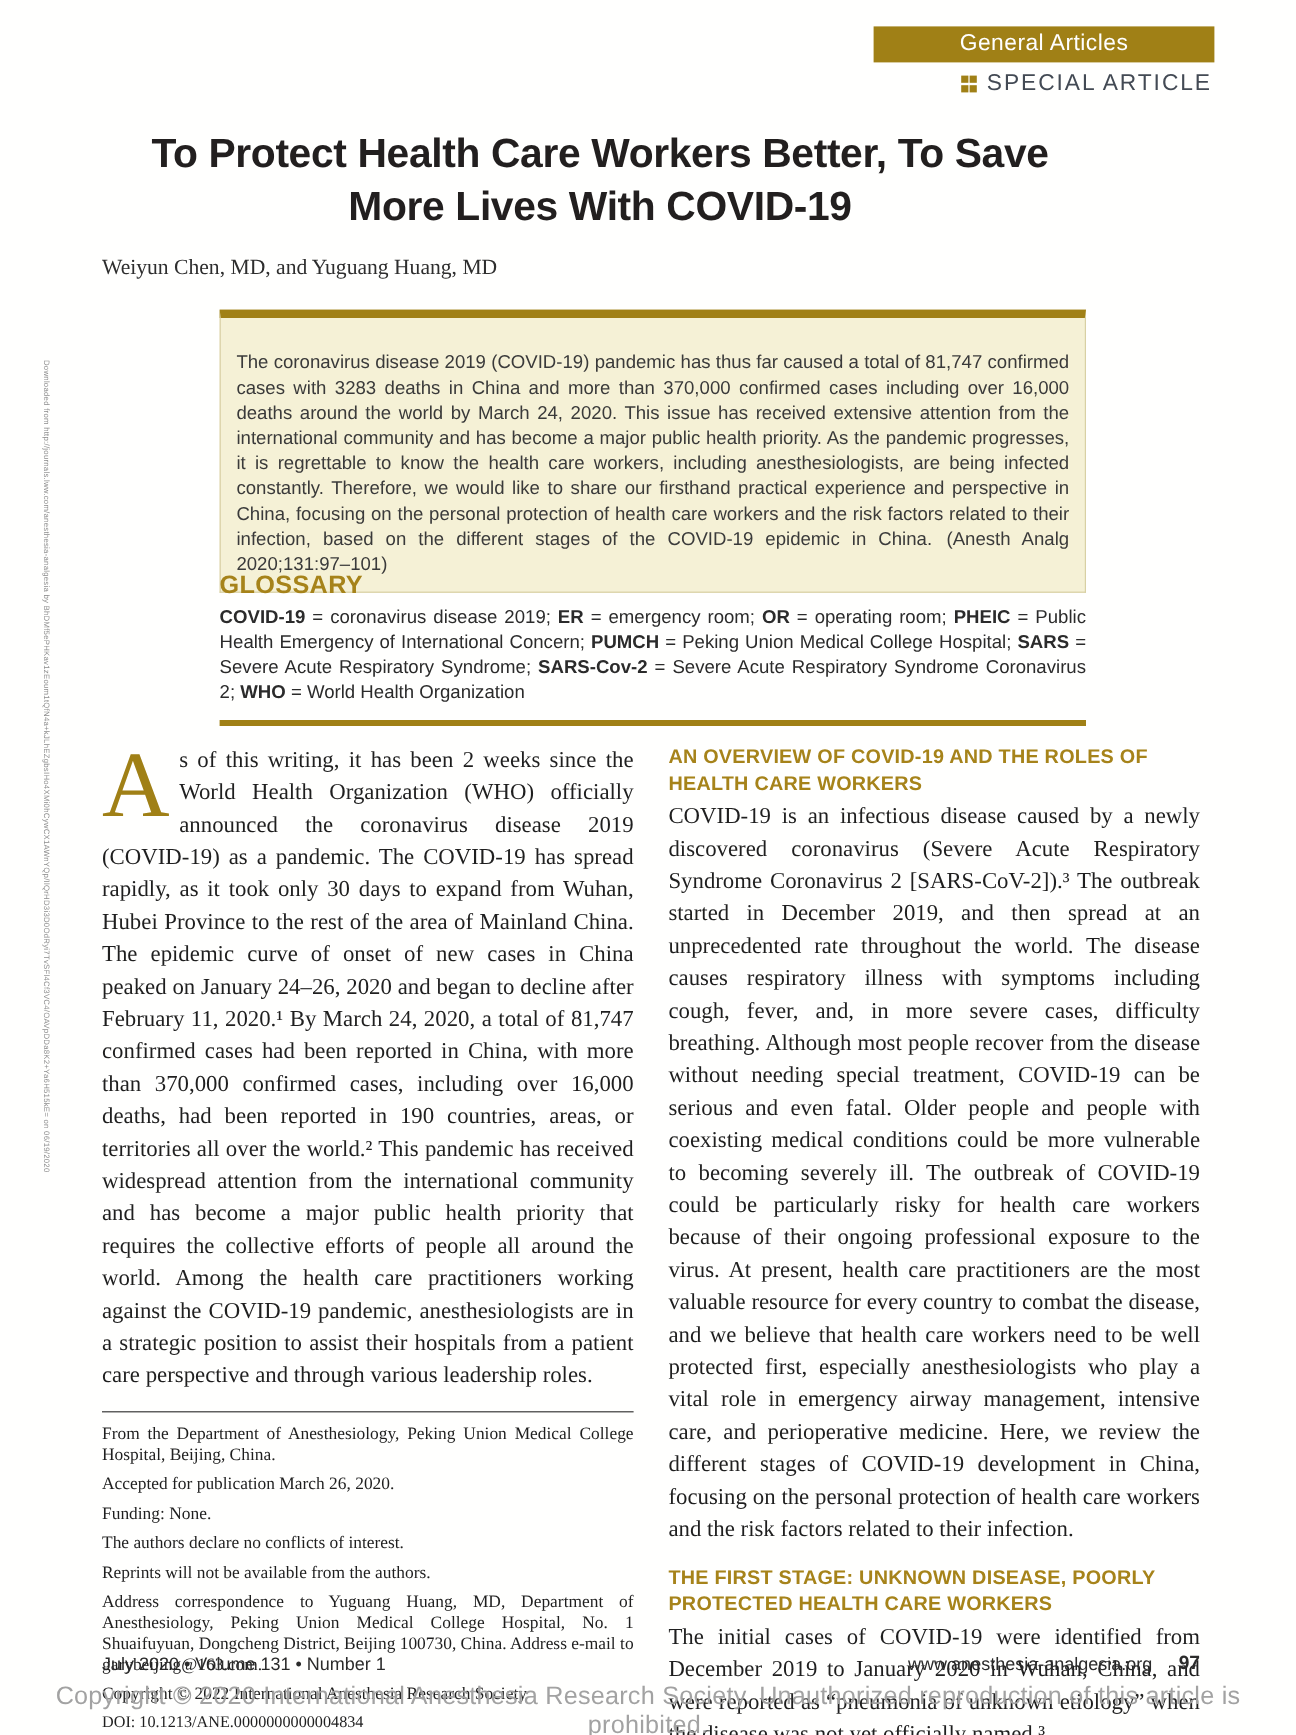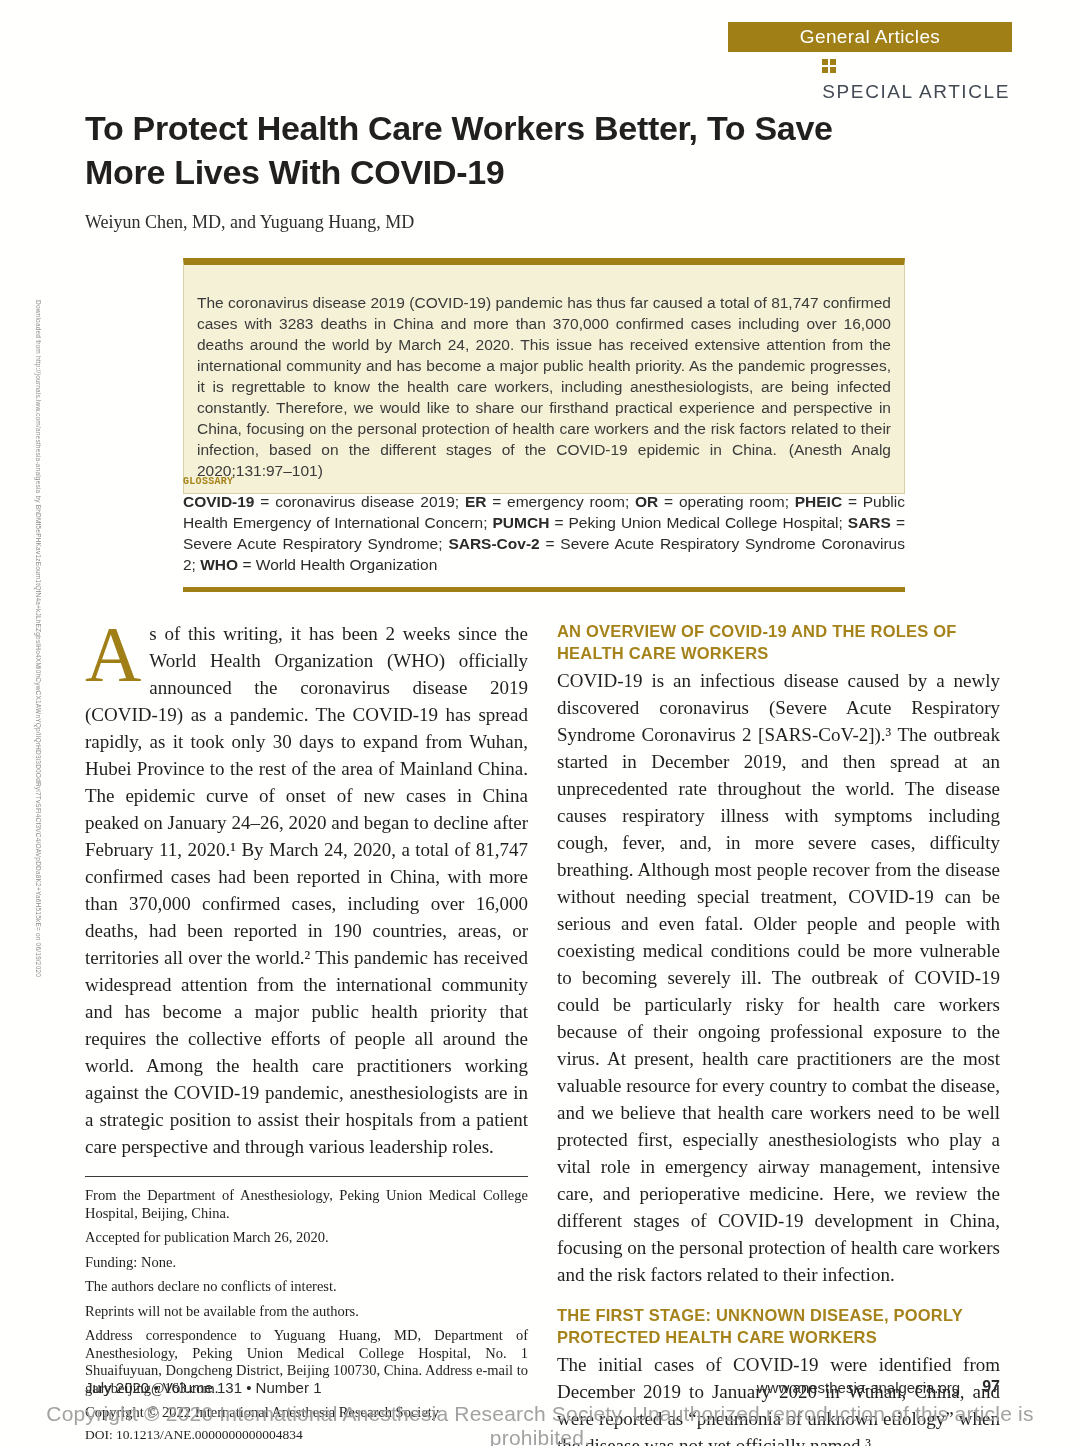--- a/index.html
+++ b/index.html
@@ -23,32 +23,31 @@
   }
 
   .banner{
     position:absolute;left:728px;top:22px;width:284px;height:30px;
     background:var(--gold);color:#ffffff;
     font-family:"Liberation Sans",sans-serif;font-size:19px;
     text-align:center;line-height:30px;letter-spacing:0.4px;
   }
   .article-type{
     position:absolute;right:70px;top:59px;height:22px;
-    display:flex;gap:8px;
+    display:flex;align-items:center;gap:8px;
     font-family:"Liberation Sans",sans-serif;font-size:19px;color:#434a54;
     letter-spacing:1.6px;
-    flex-direction:column;
   }
   .grid-icon{display:inline-grid;grid-template-columns:6px 6px;grid-template-rows:6px 6px;gap:1.5px;}
   .grid-icon span{background:var(--gold);display:block;}
 
   h1.title{
     position:absolute;left:85px;top:106px;width:830px;
     font-family:"Liberation Sans",sans-serif;font-weight:bold;
-    font-size:34px;line-height:44px;color:#221f1f;letter-spacing:-0.3px;
+    font-size:34px;line-height:44px;color:#221f1f;letter-spacing:-0.3px;text-align:center;
   }
   .authors{
     position:absolute;left:85px;top:212px;
     font-family:Liberation Serif, serif;font-size:18px;color:#2e2e2e;
   }
 
   .abstract-box{
     position:absolute;left:183px;top:258px;width:722px;
     background:var(--abstract-bg);
     border:1px solid var(--abstract-border);
@@ -56,22 +55,22 @@
     padding:27px 13px 12px 13px;
   }
   .abstract-box p{
     font-family:"Liberation Sans",sans-serif;font-size:15.5px;line-height:21px;
     color:#3a3a3a;text-align:justify;
   }
   .citation{padding-left:12px;}
 
   .glossary{position:absolute;left:183px;top:476px;width:722px;}
   .glossary-heading{
-    font-family:Liberation Mono, monospace;font-weight:bold;
-    font-size:10px;color:var(--gold-heading);margin-bottom:4px;letter-spacing:0.3px;
+    font-family:Liberation Sans, sans-serif;font-weight:bold;
+    font-size:21px;color:var(--gold-heading);margin-bottom:4px;letter-spacing:0.3px;
   }
   .glossary-entries{
     font-family:"Liberation Sans",sans-serif;font-size:15.5px;line-height:21px;
     color:#2b2b2b;text-align:justify;
   }
   .gold-rule{height:5px;background:var(--gold);margin-top:12px;}
 
   .col{position:absolute;top:620px;width:443px;}
   .col-left{left:85px;}
   .col-right{left:557px;}

